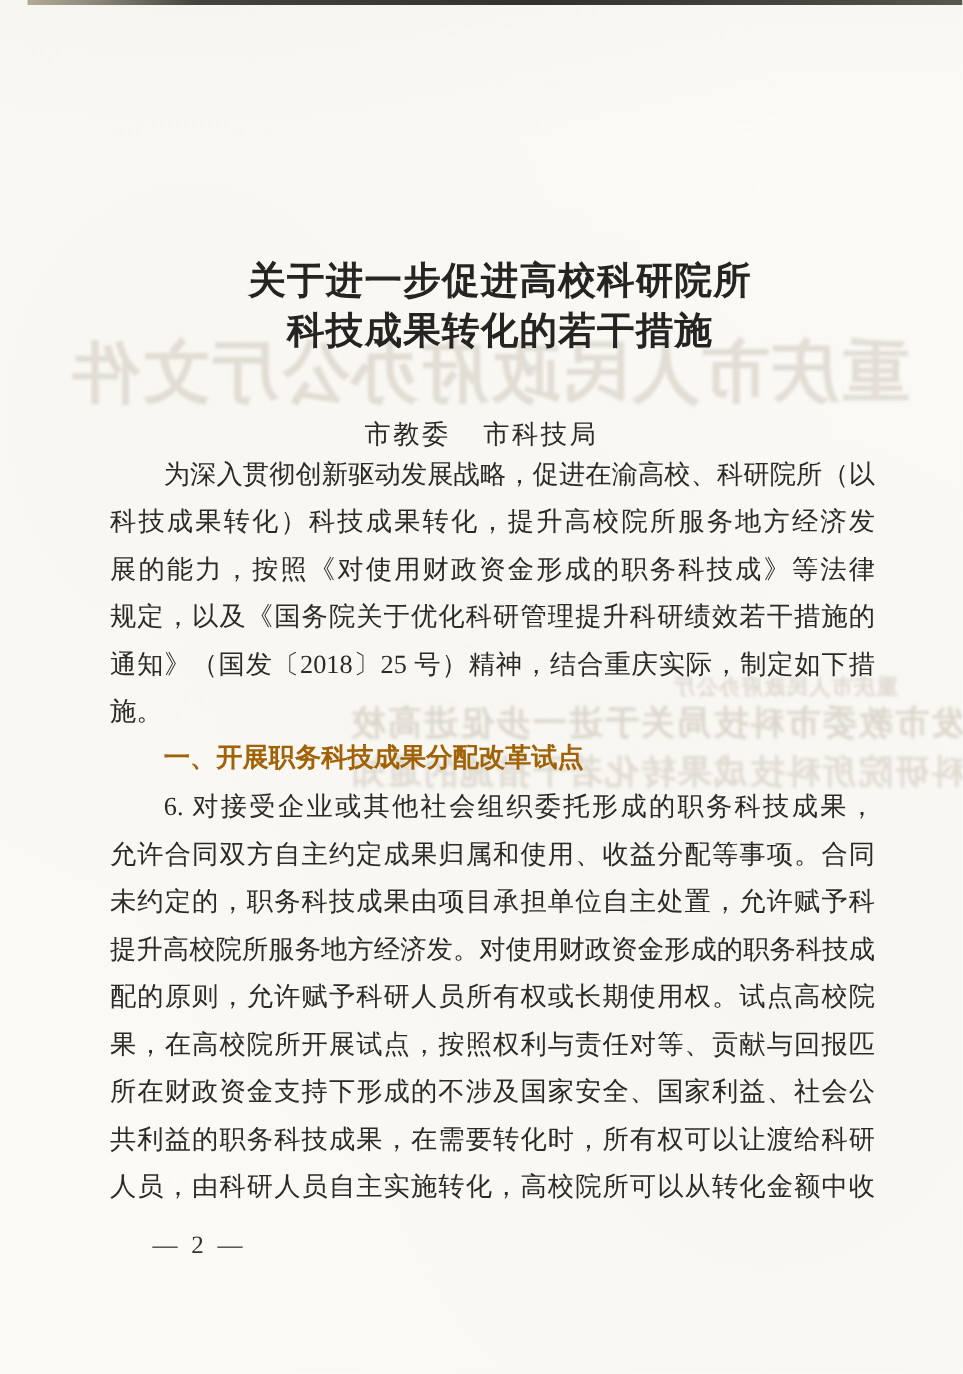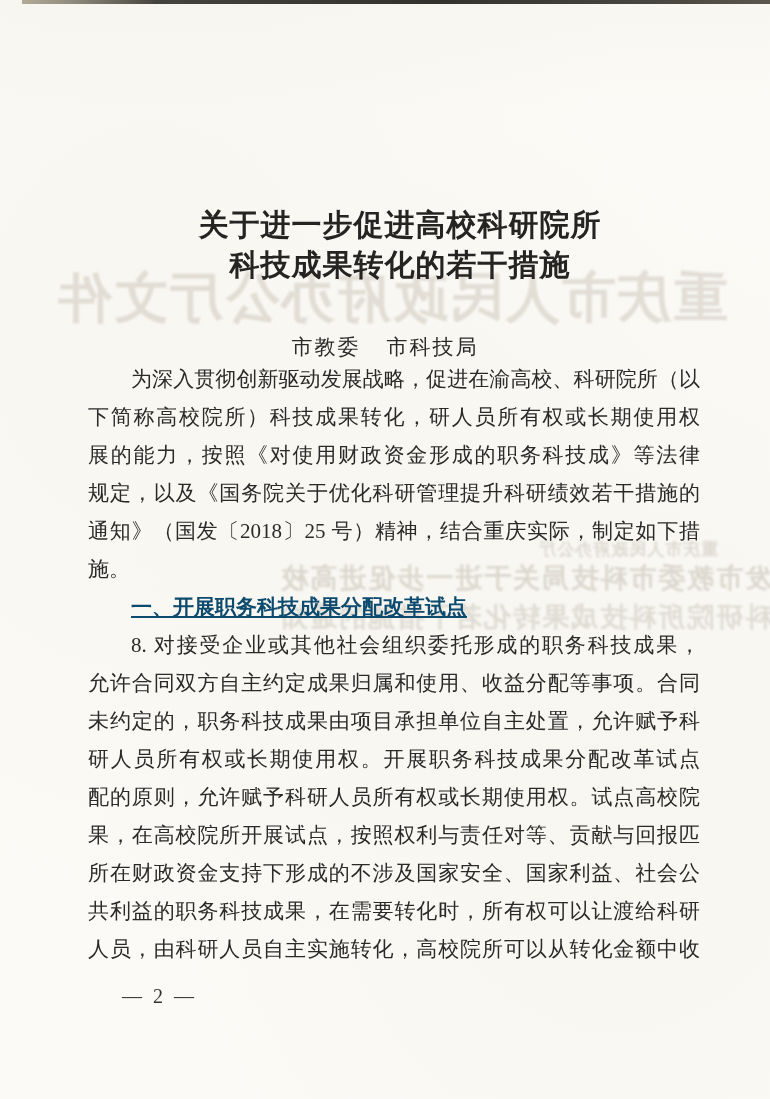--- a/index.html
+++ b/index.html
@@ -56,22 +56,21 @@
     height:38px;line-height:38px;
     text-align:justify;text-align-last:justify;
     text-justify:inter-character;
     white-space:nowrap;
   }
   .line.indent{text-indent:43px;}
   .line.para-end{text-align-last:left;}
   .line.heading{
     font-family:"Liberation Sans", sans-serif;
     font-weight:700;text-align-last:left;text-indent:43px;
-    color:#0c4a6e;
-    text-decoration:underline;
+    color:#a16207;
   }
   .footer{
     position:absolute;left:122px;top:985px;
     font-size:20px;color:#333230;letter-spacing:3px;
   }
 </style>
 </head>
 <body>
 
 <div class="paper-tint"></div>
@@ -86,32 +85,32 @@
   <div>关于进一步促进高校科研院所</div>
   <div>科技成果转化的若干措施</div>
 </div>
 
 <div class="subtitle">
   <span>市教委</span><span class="gap"></span><span>市科技局</span>
 </div>
 
 <div class="body-block">
   <div class="line indent">为深入贯彻创新驱动发展战略，促进在渝高校、科研院所（以</div>
-  <div class="line">下简称高校院所）科技成果转化，研人员所有权或长期使用权</div>
+  <div class="line">科技成果转化）科技成果转化，提升高校院所服务地方经济发</div>
   <div class="line">展的能力，按照《对使用财政资金形成的职务科技成》等法律</div>
   <div class="line">规定，以及《国务院关于优化科研管理提升科研绩效若干措施的</div>
   <div class="line">通知》（国发〔2018〕25 号）精神，结合重庆实际，制定如下措</div>
   <div class="line para-end">施。</div>
 
   <div class="line heading">一、开展职务科技成果分配改革试点</div>
 
-  <div class="line indent">8. 对接受企业或其他社会组织委托形成的职务科技成果，</div>
+  <div class="line indent">6. 对接受企业或其他社会组织委托形成的职务科技成果，</div>
   <div class="line">允许合同双方自主约定成果归属和使用、收益分配等事项。合同</div>
   <div class="line">未约定的，职务科技成果由项目承担单位自主处置，允许赋予科</div>
-  <div class="line">研人员所有权或长期使用权。开展职务科技成果分配改革试点</div>
+  <div class="line">提升高校院所服务地方经济发。对使用财政资金形成的职务科技成</div>
   <div class="line">配的原则，允许赋予科研人员所有权或长期使用权。试点高校院</div>
   <div class="line">果，在高校院所开展试点，按照权利与责任对等、贡献与回报匹</div>
   <div class="line">所在财政资金支持下形成的不涉及国家安全、国家利益、社会公</div>
   <div class="line">共利益的职务科技成果，在需要转化时，所有权可以让渡给科研</div>
   <div class="line">人员，由科研人员自主实施转化，高校院所可以从转化金额中收</div>
 </div>
 
 <div class="footer">— 2 —</div>
 
 </body></html>

